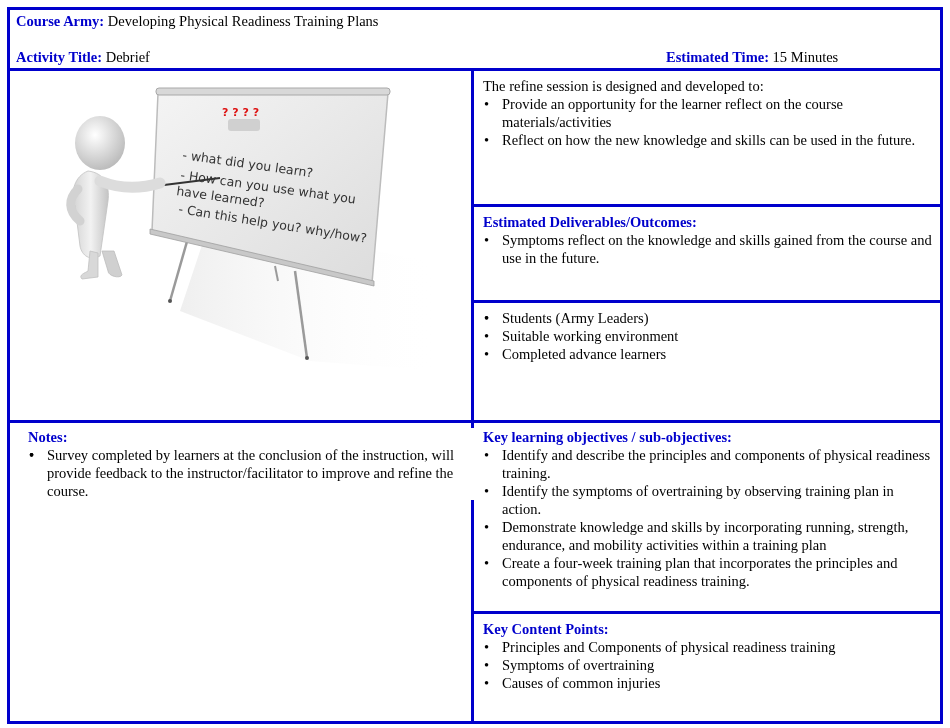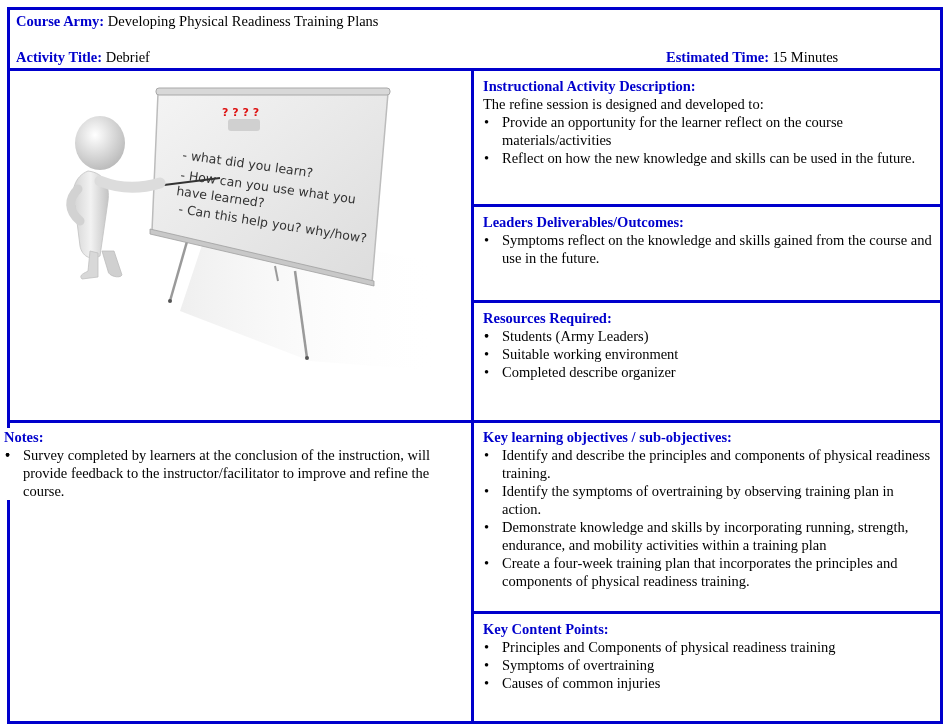--- a/index.html
+++ b/index.html
@@ -155,52 +155,50 @@
 
     <ellipse cx="90" cy="72" rx="25" ry="27" fill="url(#headG)"></ellipse>
     <path d="M78,100 C65,105 60,120 65,135 L70,175 C72,185 80,190 90,185 L98,130 C100,115 95,102 78,100 Z" fill="url(#bodyG)" stroke="#c2c2c2" stroke-width="0.8"></path>
     <path d="M90,110 C110,118 130,118 150,112" stroke="#dcdcdc" stroke-width="11" fill="none" stroke-linecap="round"></path>
     <path d="M68,118 C58,128 58,140 70,150" stroke="#d2d2d2" stroke-width="9" fill="none" stroke-linecap="round"></path>
     <path d="M80,180 L78,200 C75,202 68,204 72,208 L88,206 L88,182 Z" fill="#d8d8d8" stroke="#c0c0c0" stroke-width="0.8"></path>
     <path d="M92,180 L98,200 C98,205 110,208 112,204 L104,180 Z" fill="#d0d0d0" stroke="#bdbdbd" stroke-width="0.8"></path>
   </svg>
 </div>
 
-<div class="cell" style="left:4px; top:428px; width:448px;">
+<div class="cell" style="left:28px; top:428px; width:448px;">
   <div class="heading">Notes:</div>
   <ul class="bul">
     <li><span class="dot">•</span></li>
     <li><span class="dot">•</span></li>
     <li><span class="dot">•</span><span>Survey completed by learners at the conclusion of the instruction, will provide feedback to the instructor/facilitator to improve and refine the course.</span></li>
   </ul>
 </div>
 
 <div class="cell" style="left:483px; top:77px; width:450px;">
-  <div class="heading">Instructional Activity Description:</div>
   <div class="intro">The refine session is designed and developed to:</div>
   <ul class="bul">
     <li><span class="dot">•</span><span>Provide an opportunity for the learner reflect on the course materials/activities</span></li>
     <li><span class="dot">•</span><span>Reflect on how the new knowledge and skills can be used in the future.</span></li>
   </ul>
 </div>
 
 <div class="cell" style="left:483px; top:213px; width:450px;">
-  <div class="heading">Leaders Deliverables/Outcomes:</div>
+  <div class="heading">Estimated Deliverables/Outcomes:</div>
   <ul class="bul">
     <li><span class="dot">•</span><span>Symptoms reflect on the knowledge and skills gained from the course and use in the future.</span></li>
   </ul>
 </div>
 
 <div class="cell" style="left:483px; top:309px; width:450px;">
-  <div class="heading">Resources Required:</div>
   <ul class="bul">
     <li><span class="dot">•</span></li>
     <li><span class="dot">•</span><span>Students (Army Leaders)</span></li>
     <li><span class="dot">•</span><span>Suitable working environment</span></li>
-    <li><span class="dot">•</span><span>Completed describe organizer</span></li>
+    <li><span class="dot">•</span><span>Completed advance learners</span></li>
   </ul>
 </div>
 
 <div class="cell" style="left:483px; top:428px; width:450px;">
   <div class="heading">Key learning objectives / sub-objectives:</div>
   <ul class="bul">
     <li><span class="dot">•</span><span>Identify and describe the principles and components of physical readiness training.</span></li>
     <li><span class="dot">•</span><span>Identify the symptoms of overtraining by observing training plan in action.</span></li>
     <li><span class="dot">•</span><span>Demonstrate knowledge and skills by incorporating running, strength, endurance, and mobility activities within a training plan</span></li>
     <li><span class="dot">•</span><span>Create a four-week training plan that incorporates the principles and components of physical readiness training.</span></li>

